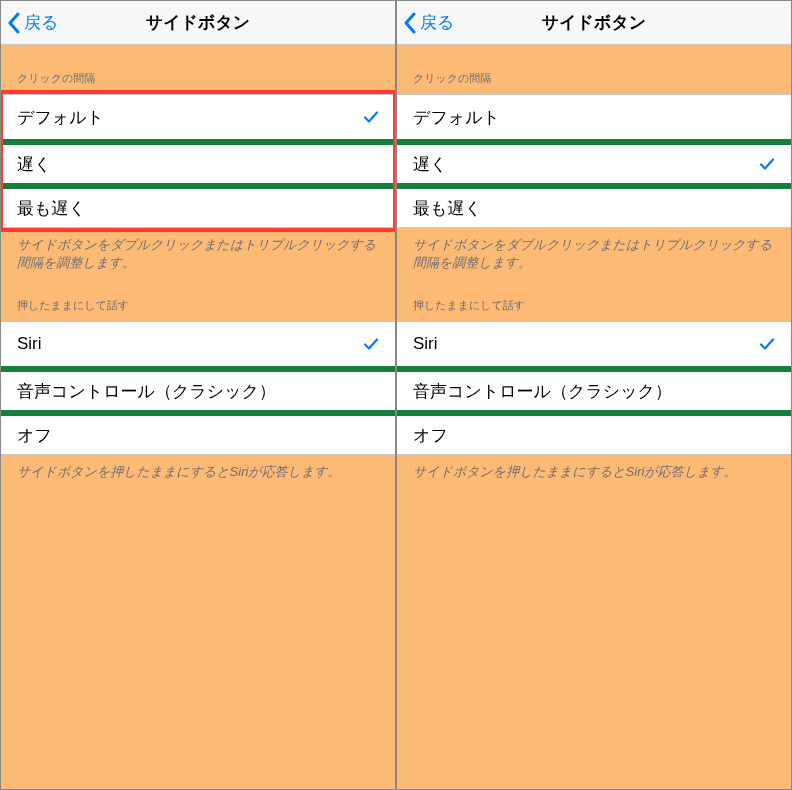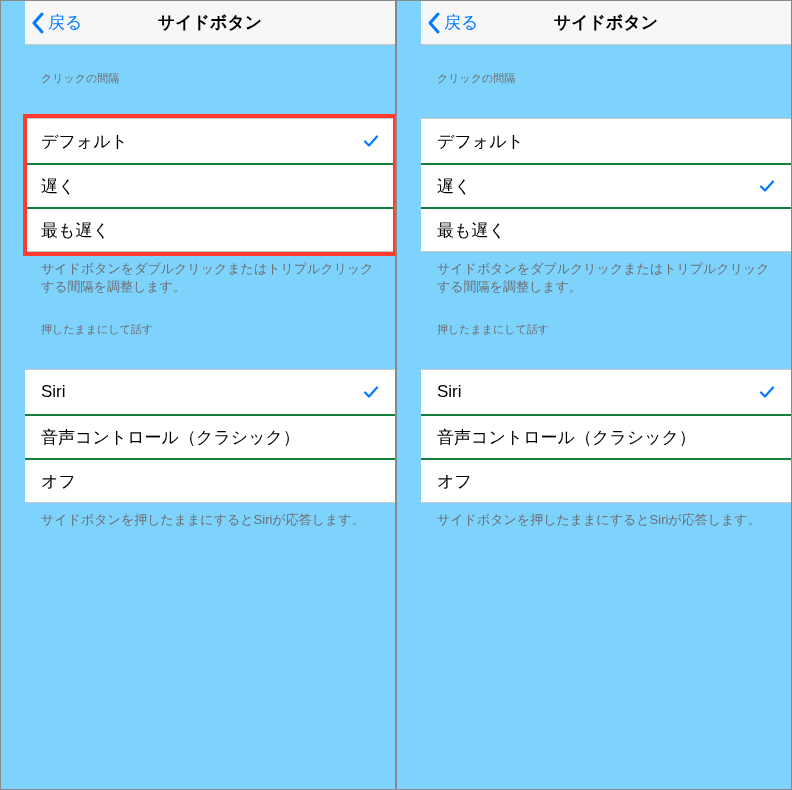--- a/index.html
+++ b/index.html
@@ -10,25 +10,24 @@
     body {
       font-family: -apple-system, "Hiragino Sans", "Hiragino Kaku Gothic ProN", sans-serif;
       background: #fff;
       display: flex;
       width: 792px;
       height: 790px;
     }
     .panel {
       width: 396px;
       height: 790px;
-      background: #7dd3fc;
+      background: #fdba74;
       border: 1px solid #888;
       position: relative;
       overflow: hidden;
-      padding-left: 24px;
     }
     .nav-bar {
       height: 44px;
       background: #f7f7f8;
       border-bottom: 1px solid #c8c7cc;
       display: flex;
       align-items: center;
       position: relative;
     }
     .back-btn {
@@ -56,45 +55,45 @@
     }
     .section-header {
       padding: 26px 16px 8px 16px;
       font-size: 11px;
       color: #6d6d72;
     }
     .list-group {
       background: #fff;
       border-top: 1px solid #c8c7cc;
       border-bottom: 1px solid #c8c7cc;
-      margin-top: 24px;
     }
     .list-item {
       height: 44px;
       display: flex;
       align-items: center;
       justify-content: space-between;
       padding: 0 16px;
       font-size: 17px;
       color: #000;
       cursor: pointer;
     }
     .list-item + .list-item {
-      border-top: 2px solid #15803d;
+      border-top: 6px solid #15803d;
     }
     .checkmark {
       width: 16px;
       height: 16px;
       color: #007aff;
     }
     .section-footer {
       padding: 8px 16px 0 16px;
       font-size: 13px;
       color: #6d6d72;
       line-height: 1.4;
+      font-style: italic;
     }
     .highlight-box {
       position: absolute;
       border: 4px solid #ff3b30;
       pointer-events: none;
       z-index: 5;
     }
   </style>
 </head>
 <body>

